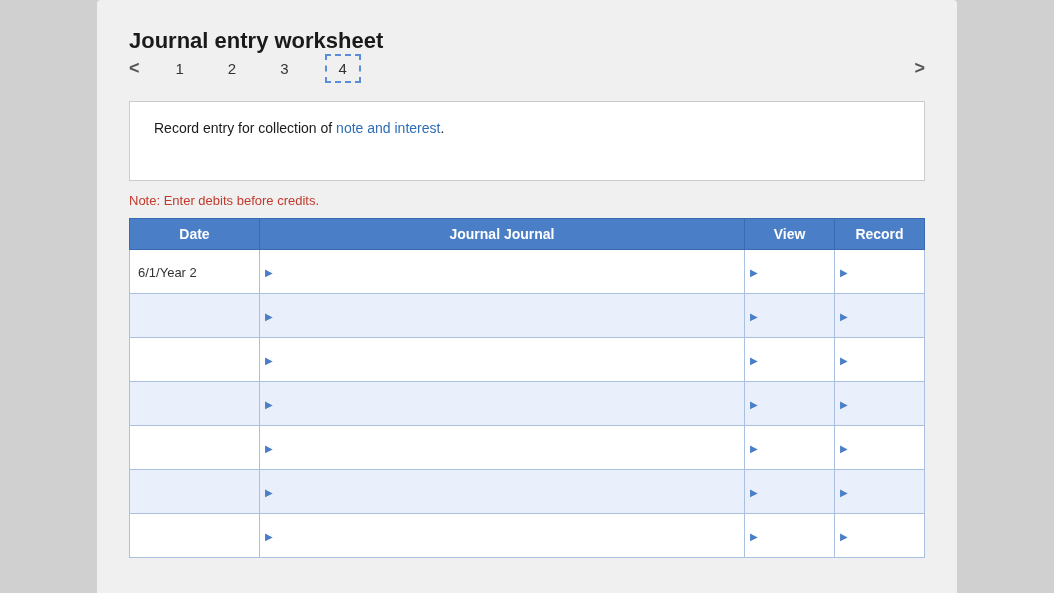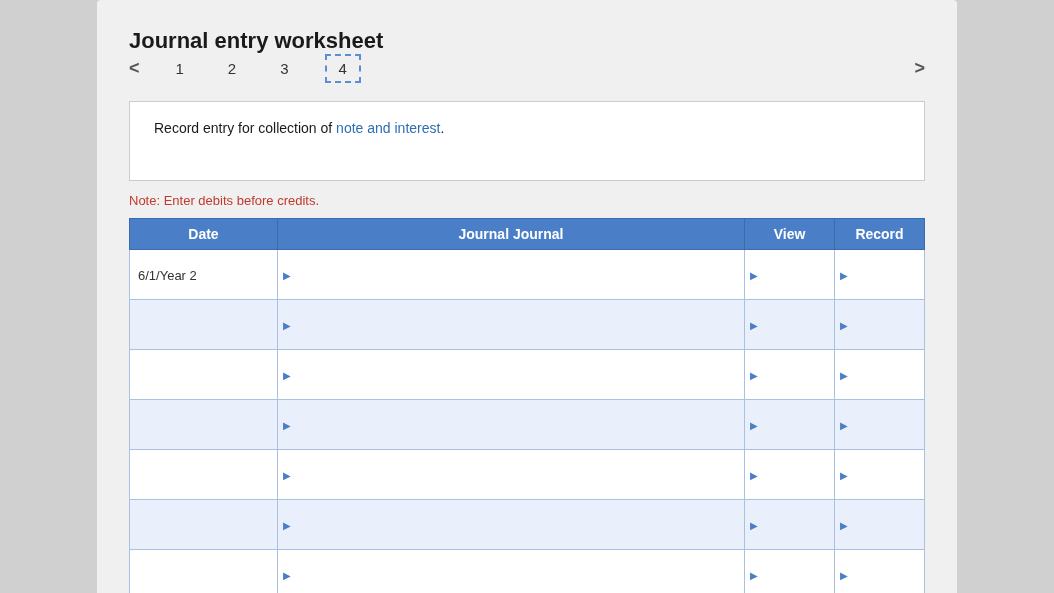--- a/index.html
+++ b/index.html
@@ -79,32 +79,32 @@
     }
     .journal-table thead tr th {
       background: #4a7ec7;
       color: #ffffff;
       font-weight: bold;
       padding: 7px 10px;
       text-align: center;
       border: 1px solid #3a6ab0;
     }
     .journal-table thead tr th.date-col {
-      width: 148px;
+      width: 130px;
     }
     .journal-table thead tr th.gj-col {
       width: auto;
     }
     .journal-table thead tr th.debit-col,
     .journal-table thead tr th.credit-col {
       width: 90px;
     }
     .journal-table tbody tr td {
       border: 1px solid #aac0e0;
-      height: 50px;
+      height: 44px;
       padding: 0 8px;
       background: #ffffff;
     }
     .journal-table tbody tr td.gj-cell {
       position: relative;
       padding-left: 18px;
     }
     .journal-table tbody tr td.gj-cell::before {
       content: '▶';
       color: #4a7ec7;

